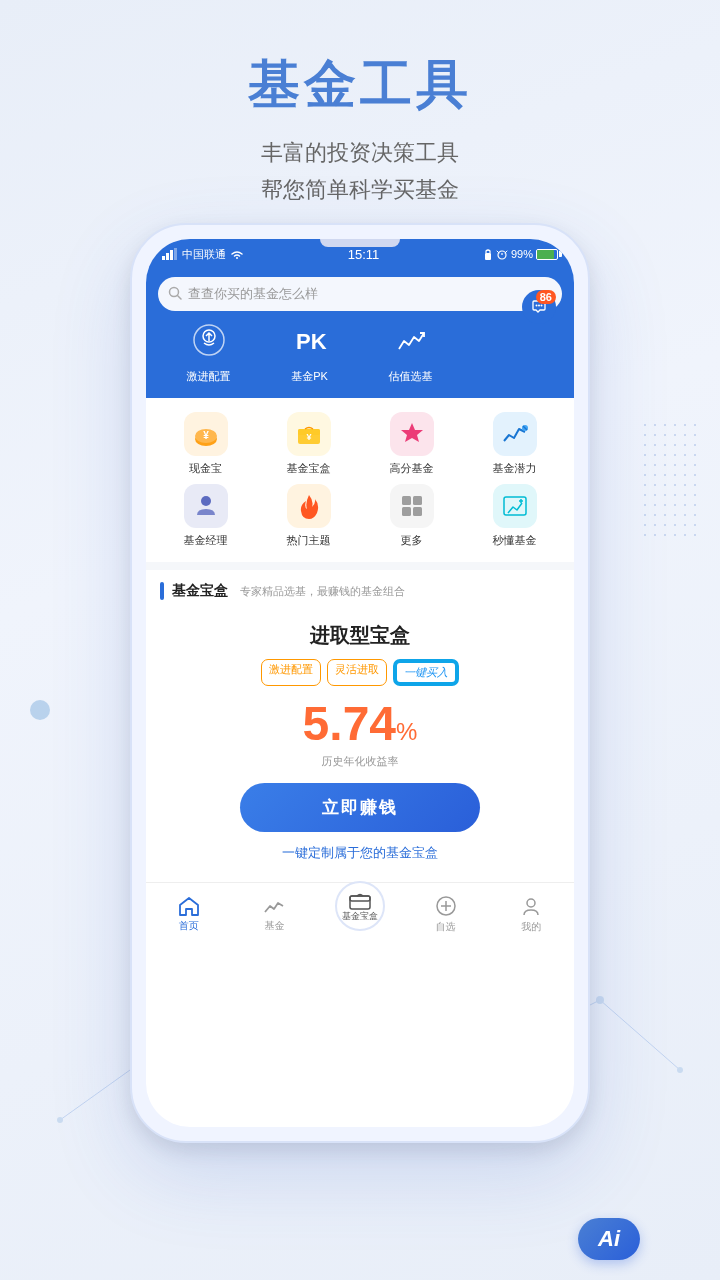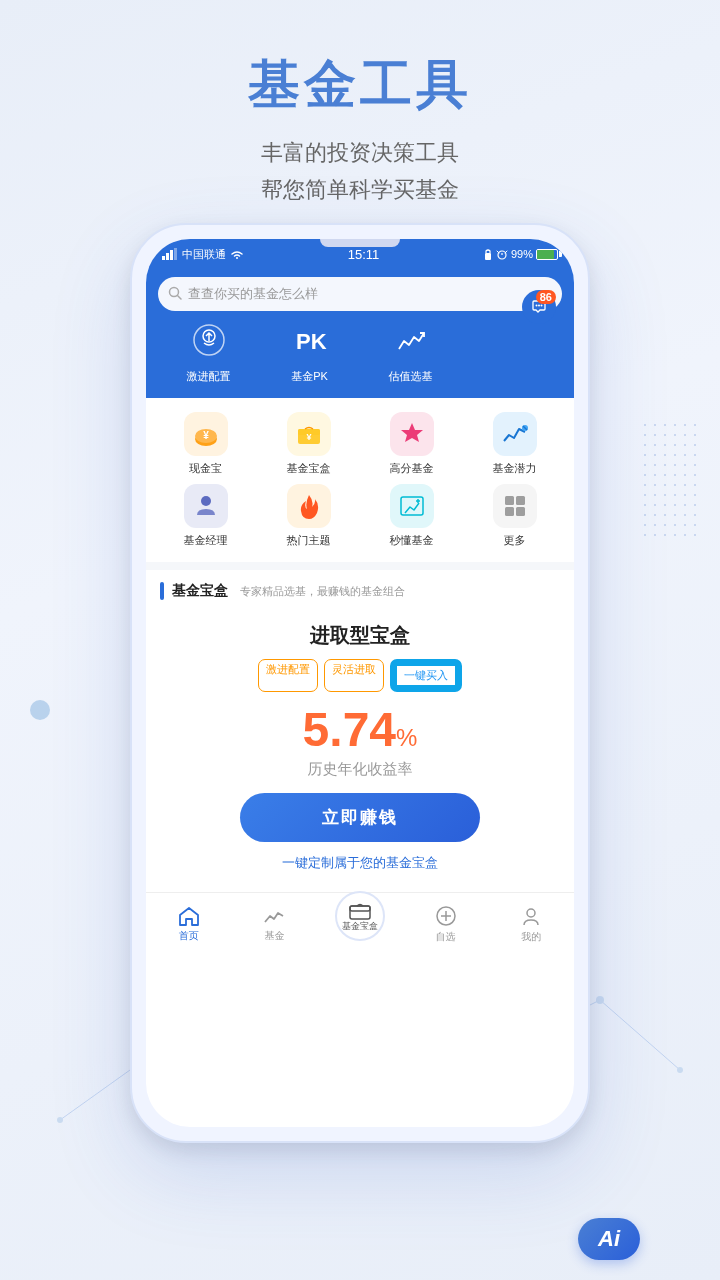--- a/index.html
+++ b/index.html
@@ -296,35 +296,36 @@
     .tag {
       font-size: 11px;
       border-radius: 7px;
       padding: 2px 7px;
     }
     .tag-orange {
       border: 1px solid #ff9800;
       color: #ff9800;
     }
     .tag-blue {
-      border: 7px solid #0ea5e9;
+      border: 4px solid #0ea5e9;
       color: #2196f3;
+      font-style: italic;
     }
     .yield-number {
       font-size: 48px;
       font-weight: bold;
       color: #ff6b35;
       line-height: 1;
     }
     .yield-unit {
       font-size: 24px;
       color: #ff6b35;
     }
     .yield-label {
-      font-size: 15px;
+      font-size: 11px;
       color: #999;
       margin: 6px 0 14px;
     }
     .cta-button {
       background: linear-gradient(135deg, #3a7ee8, #2a5fd9);
       color: white;
       border: none;
       border-radius: 28px;
       padding: 13px 0;
       width: 240px;
@@ -592,42 +593,42 @@
             <div class="grid-item">
               <div class="grid-icon" style="background:#fff3e0;">
                 <svg width="30" height="30" viewBox="0 0 30 30">
                   <path d="M15 4 Q20 10 18 16 Q22 12 21 8 Q26 14 23 22 Q20 28 15 28 Q8 28 7 20 Q6 14 12 10 Q10 16 13 18 Q11 12 15 4Z" fill="#ff5722"></path>
                 </svg>
               </div>
               <span class="grid-label">热门主题</span>
             </div>
 
             <div class="grid-item">
+              <div class="grid-icon" style="background:#f5f5f5;">
+                <svg width="30" height="30" viewBox="0 0 30 30">
+                  <rect x="5" y="5" width="9" height="9" rx="1.5" fill="#9e9e9e"></rect>
+                  <rect x="16" y="5" width="9" height="9" rx="1.5" fill="#9e9e9e"></rect>
+                  <rect x="5" y="16" width="9" height="9" rx="1.5" fill="#9e9e9e"></rect>
+                  <rect x="16" y="16" width="9" height="9" rx="1.5" fill="#9e9e9e"></rect>
+                </svg>
+              </div>
+              <span class="grid-label">更多</span>
+            </div>
+
+            <div class="grid-item">
               <div class="grid-icon" style="background:#e0f7fa;">
                 <svg width="30" height="30" viewBox="0 0 30 30">
                   <rect x="4" y="6" width="22" height="18" rx="2" fill="none" stroke="#00bcd4" stroke-width="1.5"></rect>
                   <polyline points="8,22 13,16 17,19 22,12" fill="none" stroke="#00bcd4" stroke-width="1.5" stroke-linejoin="round"></polyline>
                   <line x1="19" y1="10" x2="23" y2="10" stroke="#00bcd4" stroke-width="1.5"></line>
                   <line x1="21" y1="8" x2="21" y2="12" stroke="#00bcd4" stroke-width="1.5"></line>
                 </svg>
               </div>
               <span class="grid-label">秒懂基金</span>
             </div>
-
-            <div class="grid-item">
-              <div class="grid-icon" style="background:#f5f5f5;">
-                <svg width="30" height="30" viewBox="0 0 30 30">
-                  <rect x="5" y="5" width="9" height="9" rx="1.5" fill="#9e9e9e"></rect>
-                  <rect x="16" y="5" width="9" height="9" rx="1.5" fill="#9e9e9e"></rect>
-                  <rect x="5" y="16" width="9" height="9" rx="1.5" fill="#9e9e9e"></rect>
-                  <rect x="16" y="16" width="9" height="9" rx="1.5" fill="#9e9e9e"></rect>
-                </svg>
-              </div>
-              <span class="grid-label">更多</span>
-            </div>
           </div>
         </div>
 
         <div class="section-card">
           <div class="section-header">
             <div class="section-bar"></div>
             <span class="section-title">基金宝盒</span>
             <span class="section-desc">专家精品选基，最赚钱的基金组合</span>
           </div>
 

